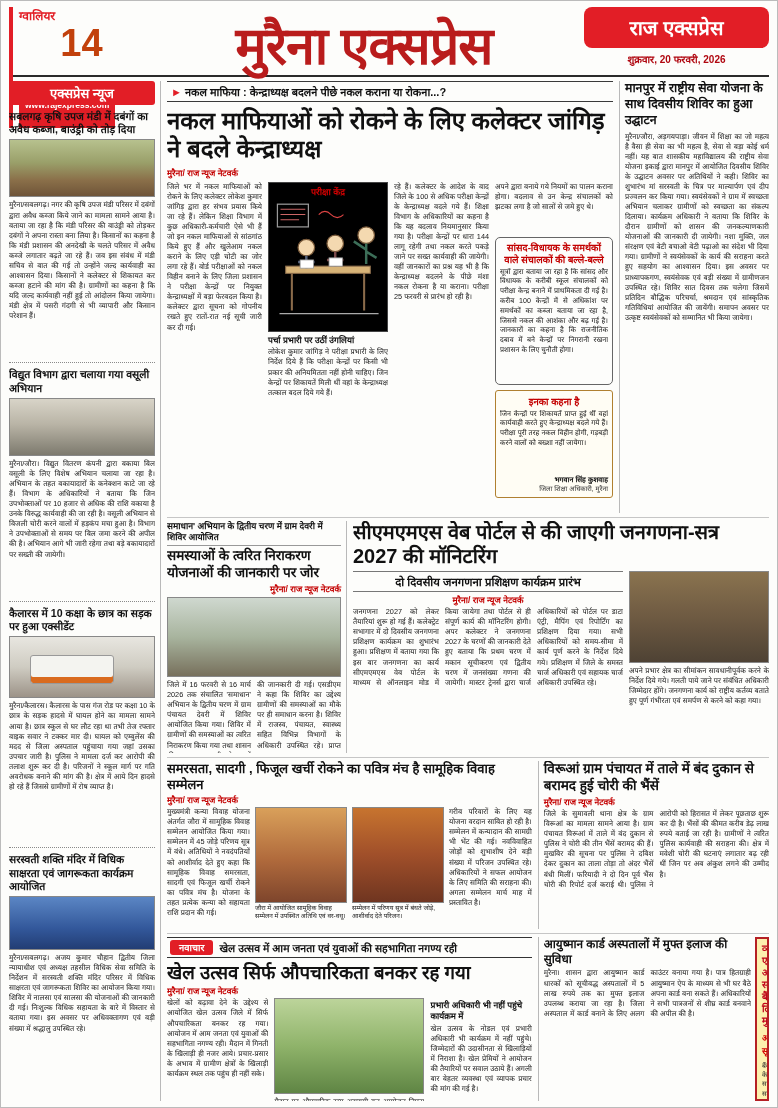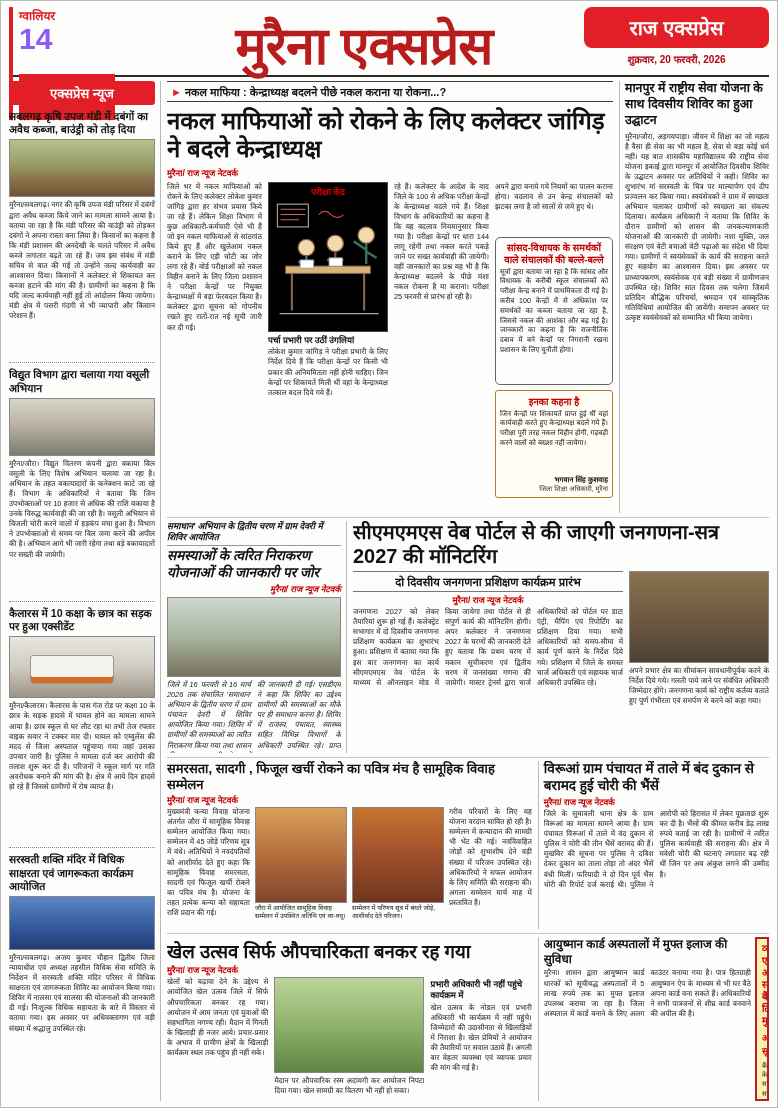--- a/index.html
+++ b/index.html
@@ -4,21 +4,21 @@
 <style>
   * { margin:0; padding:0; box-sizing:border-box; }
   html,body { background:#d8d8d8; }
   body { font-family:"Liberation Sans","DejaVu Sans",sans-serif; color:#111; }
   .page { width:778px; height:1108px; background:#fdfdfb; margin:0 auto; padding:6px 8px; position:relative; overflow:hidden; border:1px solid #bbb; }
 
   
   .masthead { display:flex; justify-content:space-between; align-items:flex-start; height:70px; border-bottom:2px solid #2a2a2a; padding-bottom:3px; }
   .mh-left { width:135px; border-left:4px solid #e21e26; padding-left:6px; }
   .mh-city { color:#e21e26; font-weight:bold; font-size:12px; }
-  .mh-pageno { font-size:30px; font-weight:bold; line-height:1.0; color:#8b5cf6; }
+  .mh-pageno { font-size:38px; font-weight:bold; line-height:1.0; color:#c2410c;text-align:center; }
   .mh-site { display:inline-block; background:#e21e26; color:#fff; font-size:8.5px; font-weight:bold; padding:18px 6px; margin-top:20px; }
   .mh-title { flex:1; text-align:center; font-size:52px; font-weight:bold; color:#b91c1c; line-height:1.5; letter-spacing:-1px; }
   .mh-right { width:185px; text-align:center; }
   .mh-brand { background:#e21e26; color:#fff; font-size:20px; font-weight:bold; padding:7px 6px; border-radius:8px; }
   .mh-date { margin-top:4px; color:#b00710; font-size:10px; font-weight:bold; }
 
   
   .content { display:flex; gap:6px; margin-top:4px; height:1020px; }
   .sidebar { width:152px; border-right:1px solid #b9b9b9; padding-right:5px; overflow:hidden; }
   .main { flex:1; display:flex; flex-direction:column; gap:4px; overflow:hidden; }
@@ -70,21 +70,21 @@
   .quote-box { border:1px solid #b08030; border-radius:3px; padding:4px; margin-top:5px; background:#fffdf4; }
   .quote-head { color:#c30000; font-weight:bold; font-size:9.6px; text-align:center; margin-bottom:2px; }
   .quote-author { font-size:7.2px; font-weight:bold; text-align:right; margin-top:2px; }
   .quote-role { font-size:6.8px; text-align:right; color:#333; }
 
   
   .manpur { width:150px; border-left:1px solid #b9b9b9; padding-left:5px; overflow:hidden; }
   .manpur-head { font-size:12.4px; font-weight:bold; line-height:1.28; margin-bottom:3px; }
 
   
-  .samadhan { width:180px; border-right:1px solid #b9b9b9; padding-right:5px; overflow:hidden;font-style:italic; }
+  .samadhan { width:180px; border-right:1px solid #b9b9b9; padding-right:5px; overflow:hidden; }
   .sam-kicker { font-size:8.8px; font-weight:bold; line-height:1.25; border-bottom:1px solid #999; padding-bottom:2px; margin-bottom:2px; }
   .sam-head { font-size:13.6px; font-weight:bold; line-height:1.22; }
   .sam-photo { height:80px; margin:3px 0; }
   .cols2 { column-count:2; column-gap:6px; }
   .cols3 { column-count:3; column-gap:6px; }
   .census { flex:1; display:flex; flex-direction:column; overflow:hidden; }
   .census-head { font-size:20px; font-weight:bold; line-height:1.18; margin-bottom:3px; }
   .census-row { display:flex; gap:6px; flex:1; overflow:hidden; }
   .census-left { flex:1; display:flex; flex-direction:column; }
   .census-sub { font-size:11.4px; font-weight:bold; text-align:center; border-top:1px solid #777; border-bottom:1px solid #777; padding:2px 0; }
@@ -274,20 +274,24 @@
 
         <article class="buffalo">
           <h2 class="buf-head">विरूआं ग्राम पंचायत में ताले में बंद दुकान से बरामद हुई चोरी की भैंसें</h2>
           <div class="byline">मुरैना/ राज न्यूज नेटवर्क</div>
           <div class="body-txt cols2" style="height:112px">जिले के सुमावली थाना क्षेत्र के ग्राम विरूआं का मामला सामने आया है। ग्राम पंचायत विरूआं में ताले में बंद दुकान से पुलिस ने चोरी की तीन भैंसें बरामद की हैं। मुखबिर की सूचना पर पुलिस ने दबिश देकर दुकान का ताला तोड़ा तो अंदर भैंसें बंधी मिलीं। फरियादी ने दो दिन पूर्व भैंस चोरी की रिपोर्ट दर्ज कराई थी। पुलिस ने आरोपी को हिरासत में लेकर पूछताछ शुरू कर दी है। भैंसों की कीमत करीब डेढ़ लाख रुपये बताई जा रही है। ग्रामीणों ने त्वरित पुलिस कार्यवाही की सराहना की। क्षेत्र में मवेशी चोरी की घटनाएं लगातार बढ़ रही थीं जिन पर अब अंकुश लगने की उम्मीद है।</div>
         </article>
       </section>
 
       <section class="band band4">
         <article class="sports">
+          <div class="sports-kicker">
+            <span class="sports-tag">नवाचार</span>
+            <span class="sports-kicktext">खेल उत्सव में आम जनता एवं युवाओं की सहभागिता नगण्य रही</span>
+          </div>
           <h2 class="sports-head">खेल उत्सव सिर्फ औपचारिकता बनकर रह गया</h2>
           <div class="byline">मुरैना/ राज न्यूज नेटवर्क</div>
           <div class="sports-row">
             <div class="sports-c body-txt">खेलों को बढ़ावा देने के उद्देश्य से आयोजित खेल उत्सव जिले में सिर्फ औपचारिकता बनकर रह गया। आयोजन में आम जनता एवं युवाओं की सहभागिता नगण्य रही। मैदान में गिनती के खिलाड़ी ही नजर आये। प्रचार-प्रसार के अभाव में ग्रामीण क्षेत्रों के खिलाड़ी कार्यक्रम स्थल तक पहुंच ही नहीं सके।</div>
             <div class="sports-fig">
               <div class="photo sports-photo ph-field"></div>
               <div class="body-txt">मैदान पर औपचारिक रस्म अदायगी कर आयोजन निपटा दिया गया। खेल सामग्री का वितरण भी नहीं हो सका।</div>
             </div>
             <div class="sports-c">
               <div class="mini-subhead">प्रभारी अधिकारी भी नहीं पहुंचे कार्यक्रम में</div>

